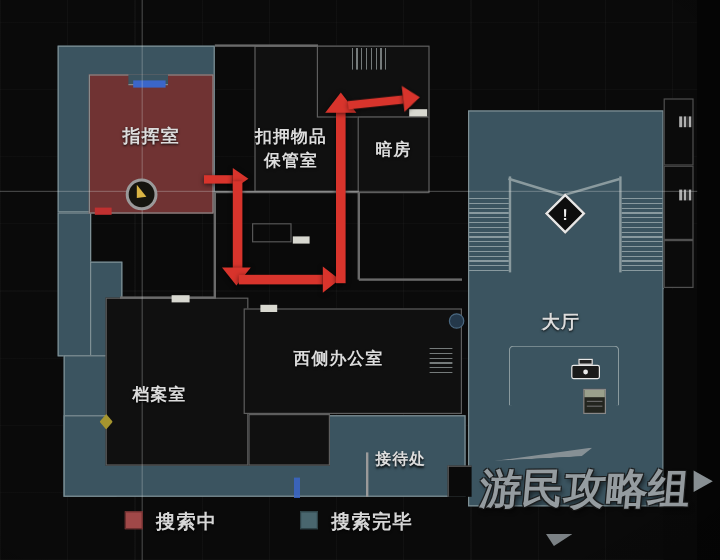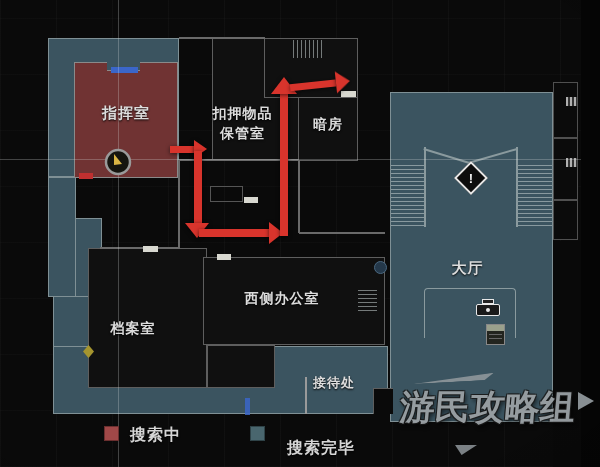--- a/index.html
+++ b/index.html
@@ -143,21 +143,21 @@
 
   <div class="abs" style="left:581px;top:0;width:19px;height:467px;background:#050505;"></div>
   <div class="abs" style="left:553px;top:241px;width:28px;height:226px;background:#090909;"></div>
 
   <div class="abs" style="left:0;top:0;width:600px;height:467px;pointer-events:none;background:radial-gradient(120% 110% at 42% 45%, transparent 55%, rgba(0,0,0,0.5) 98%);"></div>
 
   <div class="abs" style="left:0;top:420px;width:517px;height:30px;">
     <div class="abs" style="left:104px;top:6px;width:15px;height:15px;background:#a04848;border:1px solid #6b2f2f;box-sizing:border-box;"></div>
     <div class="label" style="left:130px;top:5px;width:70px;text-align:left;font-size:16px;color:#d6d6d6;">搜索中</div>
     <div class="abs" style="left:250px;top:6px;width:15px;height:15px;background:#49666e;border:1px solid #2f4348;box-sizing:border-box;"></div>
-    <div class="label" style="left:276px;top:18px;width:90px;text-align:center;font-size:16px;color:#d6d6d6;">搜索完毕</div>
+    <div class="label" style="left:276px;top:5px;width:90px;text-align:left;font-size:16px;color:#d6d6d6;">搜索完毕</div>
   </div>
 
   <div class="abs" style="left:335px;top:368px;width:265px;height:99px;pointer-events:none;">
     <div class="abs wm" style="left:77px;top:7px;width:82px;height:7px;background:#8f979b;clip-path:polygon(0 100%,100% 0,88% 100%);transform:rotate(-3deg);opacity:.9;"></div>
     <div class="abs wm" style="left:65px;top:16px;font-size:35px;font-weight:900;letter-spacing:0px;transform:skewX(-5deg);opacity:.95;text-shadow:1px 1px 0 rgba(25,25,25,.85),-1px -1px 0 rgba(25,25,25,.85),1px -1px 0 rgba(25,25,25,.85),-1px 1px 0 rgba(25,25,25,.85),2px 3px 4px rgba(0,0,0,.7);">游民攻略组</div>
     <div class="tri" style="left:243px;top:24px;border-top:9px solid transparent;border-bottom:9px solid transparent;border-left:16px solid #8f979b;filter:none;opacity:.95;"></div>
     <div class="abs wm" style="left:120px;top:77px;width:22px;height:10px;background:#8f979b;clip-path:polygon(0 0,100% 0,30% 100%);opacity:.85;"></div>
   </div>
 
 </div>

